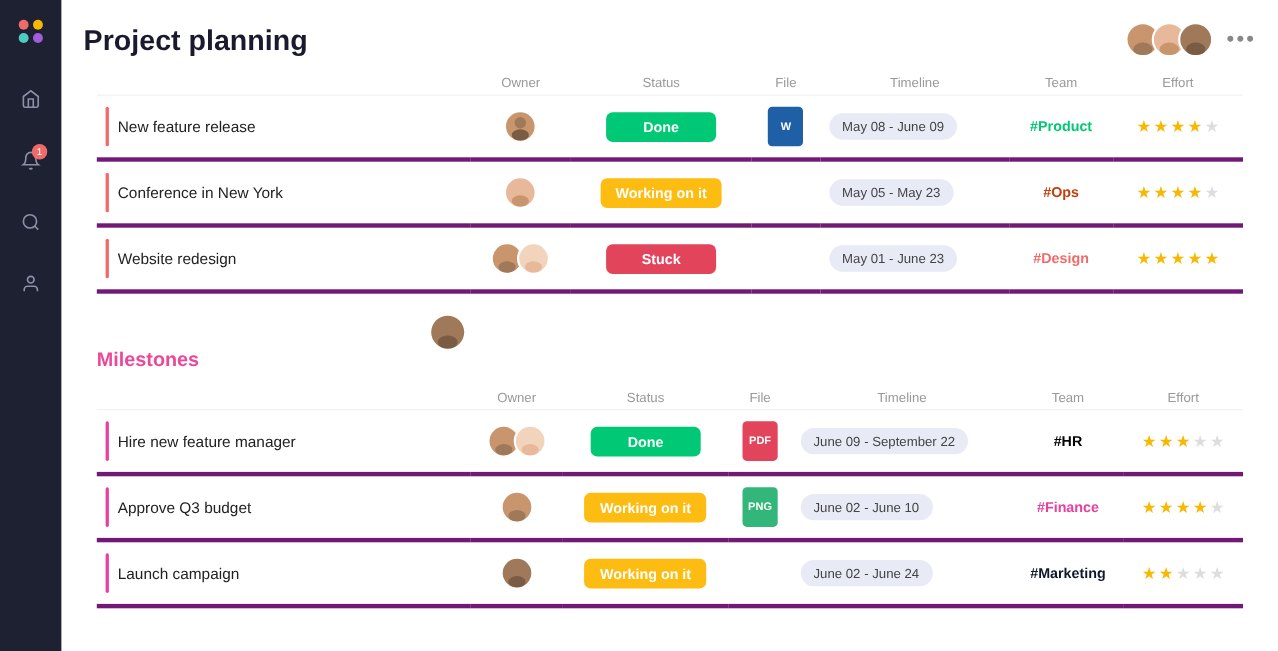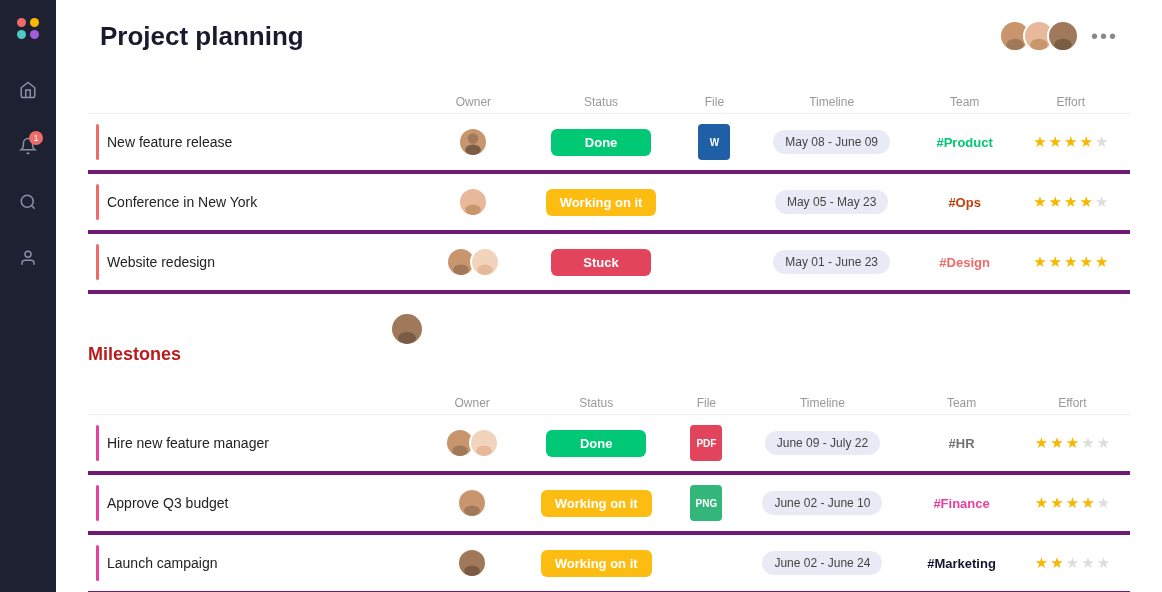--- a/index.html
+++ b/index.html
@@ -69,21 +69,21 @@
       background: #fff;
       overflow: auto;
       padding: 0;
     }
 
     
     .header {
       display: flex;
       align-items: center;
       justify-content: space-between;
-      padding: 20px 44px 12px;
+      padding: 20px 20px 12px;
     }
     .page-title {
       font-size: 26px;
       font-weight: 700;
       color: #1a1a2e;
     }
     .header-right {
       display: flex;
       align-items: center;
       gap: 12px;
@@ -132,24 +132,24 @@
     }
 
     
     .section { padding: 0 32px 16px; }
     .section-title {
       font-size: 18px;
       font-weight: 700;
       margin-bottom: 12px;
     }
     .section-title.next-steps { color: #f06a6a; }
-    .section-title.milestones { color: #b91c1c; }
-
-    
-    .table { width: 100%; border-collapse: collapse; margin-top: 27px; }
+    .section-title.milestones { color: #ec4899; }
+
+    
+    .table { width: 100%; border-collapse: collapse; }
     .table thead th {
       font-size: 12px;
       color: #999;
       font-weight: 500;
       text-align: left;
       padding: 4px 8px;
       border-bottom: 1px solid #f0f0f0;
     }
     .table thead th:first-child { width: 340px; }
     .table thead th.center { text-align: center; }
@@ -226,40 +226,40 @@
       height: 36px;
       border-radius: 4px;
       font-size: 10px;
       font-weight: 800;
       color: #fff;
     }
     .file-word { background: #1f5fa6; }
     .file-pdf { background: #e2445c; }
     .file-png { background: #33b679; }
 
-    .timeline-cell { padding: 8px; text-align: center; text-decoration: underline; }
+    .timeline-cell { padding: 8px; text-align: left; text-decoration: underline; }
     .timeline-badge {
       display: inline-block;
       padding: 5px 12px;
       background: #e8eaf6;
       border-radius: 20px;
       font-size: 12px;
       color: #444;
       white-space: nowrap;
     }
 
     .team-cell { padding: 8px; text-align: center; }
     .team-tag {
       font-size: 13px;
       font-weight: 600;
     }
     .team-product { color: #00c875; }
     .team-ops { color: #c2410c; }
     .team-design { color: #f06a6a; }
-    .team-hr { color: #737373; }
+    .team-hr { color: #000000; }
     .team-finance { color: #e840a0; }
     .team-marketing { color: #0f172a; }
 
     .effort-cell { padding: 8px; text-align: center; }
     .stars { display: inline-flex; gap: 2px; }
     .star { font-size: 15px; }
     .star-filled { color: #f8b700; }
     .star-empty { color: #ddd; }
 
     
@@ -545,21 +545,21 @@
               </div>
             </div>
           </td>
           <td class="status-cell">
             <span class="status-badge status-done">Done</span>
           </td>
           <td class="file-cell">
             <div class="file-icon file-pdf">PDF</div>
           </td>
           <td class="timeline-cell">
-            <span class="timeline-badge">June 09 - July 22</span>
+            <span class="timeline-badge">June 09 - September 22</span>
           </td>
           <td class="team-cell">
             <span class="team-tag team-hr">#HR</span>
           </td>
           <td class="effort-cell">
             <div class="stars">
               <span class="star star-filled">★</span>
               <span class="star star-filled">★</span>
               <span class="star star-filled">★</span>
               <span class="star star-empty">★</span>

